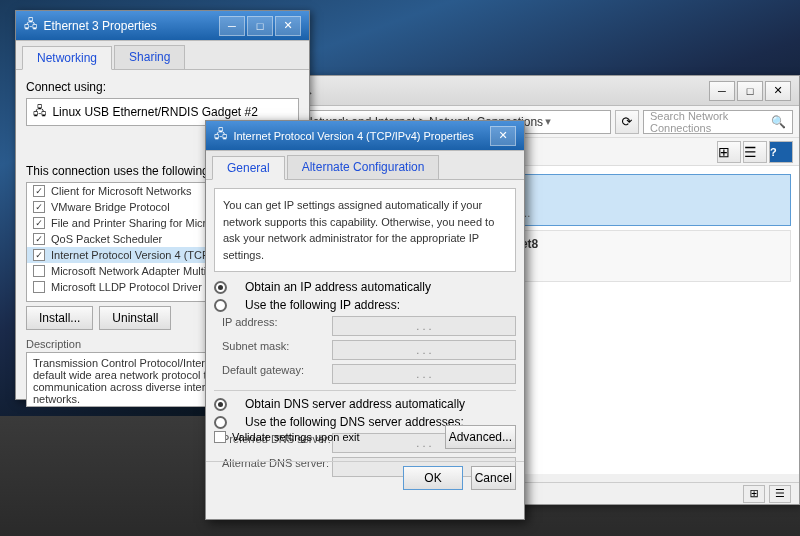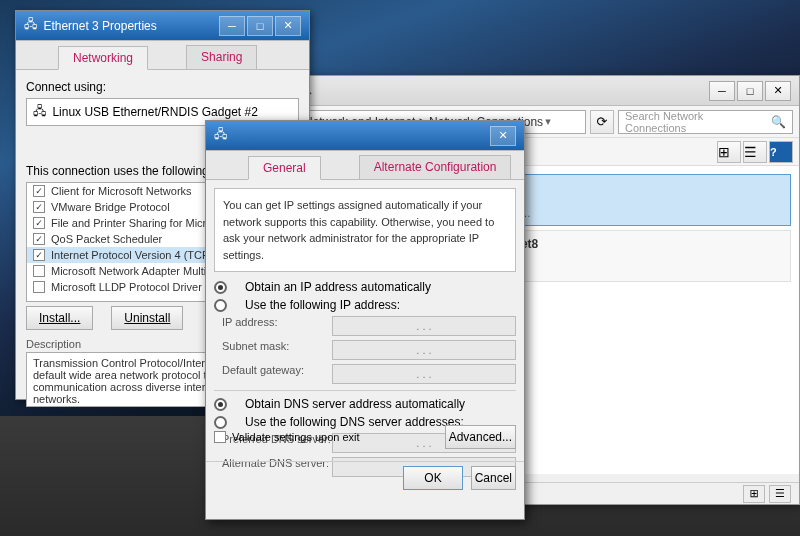--- a/index.html
+++ b/index.html
@@ -110,21 +110,21 @@
       background: white;
       border: 1px solid #aaa;
       padding: 0 6px;
       display: flex;
       align-items: center;
       font-size: 12px;
       color: #333;
     }
 
     .addr-search {
-      width: 175px;
+      width: 150px;
       height: 24px;
       background: white;
       border: 1px solid #aaa;
       padding: 0 6px;
       display: flex;
       align-items: center;
       font-size: 12px;
       color: #999;
       gap: 4px;
     }
@@ -238,22 +238,21 @@
       gap: 2px;
     }
 
     .tab {
       padding: 4px 14px;
       background: #e0e0e0;
       border: 1px solid #bbb;
       border-bottom: none;
       cursor: pointer;
       font-size: 12px;
-      color: #be185d;
-      margin-left: 36px;
+      color: #1d4ed8;
     }
 
     .tab.active {
       background: #f0f0f0;
       border-bottom: 1px solid #f0f0f0;
       position: relative;
       top: 1px;
     }
 
     .panel-content {
@@ -301,24 +300,23 @@
       display: flex;
       align-items: center;
       justify-content: center;
       font-size: 9px;
     }
 
     .checkbox.checked::after { content: '✓'; color: #333; }
 
     .btn-row {
       display: flex;
-      gap: 18px;
+      gap: 6px;
       margin-top: 4px;
       margin-bottom: 8px;
-      text-decoration: underline;
     }
 
     .dialog-btn {
       padding: 3px 12px;
       background: linear-gradient(180deg, #fafafa 0%, #e0e0e0 100%);
       border: 1px solid #aaa;
       cursor: pointer;
       font-size: 12px;
       height: 24px;
     }
@@ -627,20 +625,21 @@
     <div class="desc-box">
       <span>Transmission Control Protocol/Internet Protocol. The default wide area network protocol that provides communication across diverse interconnected networks.</span>
     </div>
   </div>
 </div>
 
 <div class="win-container tcp-win">
   <div class="win-titlebar">
     <div class="win-title">
       <span>🖧</span>
+      <span style="font-size:11px;">Internet Protocol Version 4 (TCP/IPv4) Properties</span>
     </div>
     <div class="win-controls">
       <button class="win-btn">✕</button>
     </div>
   </div>
 
   <div class="tabs">
     <div class="tab active">General</div>
     <div class="tab">Alternate Configuration</div>
   </div>

